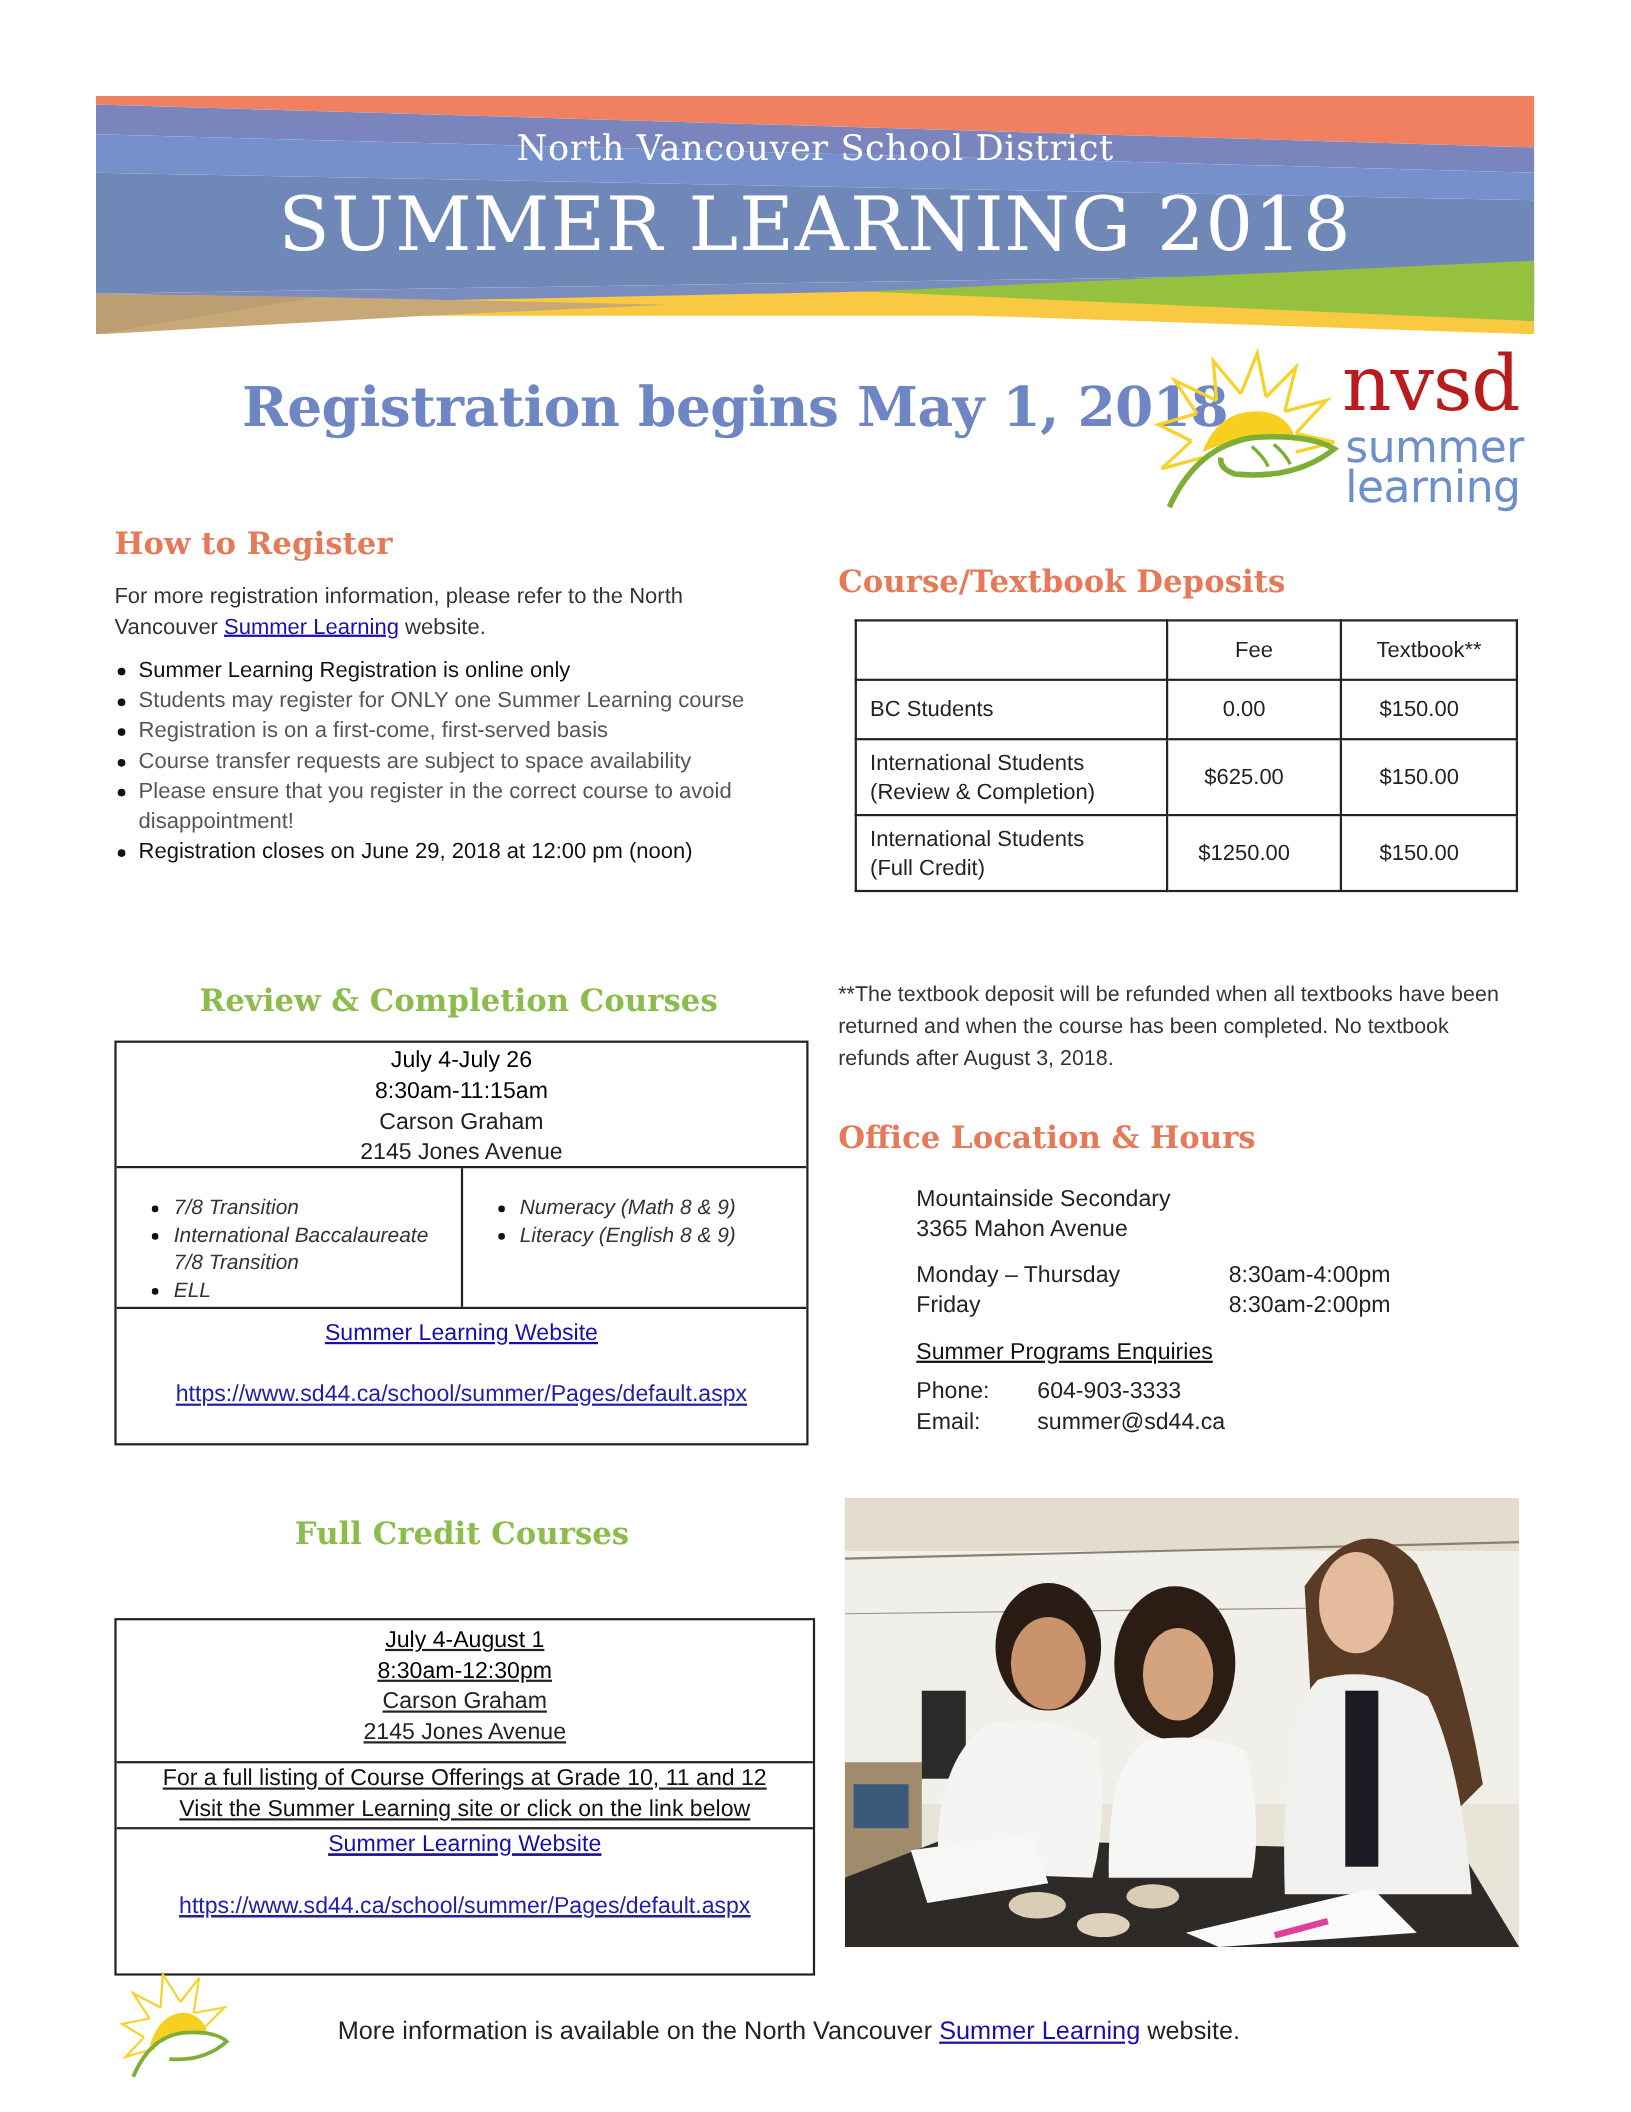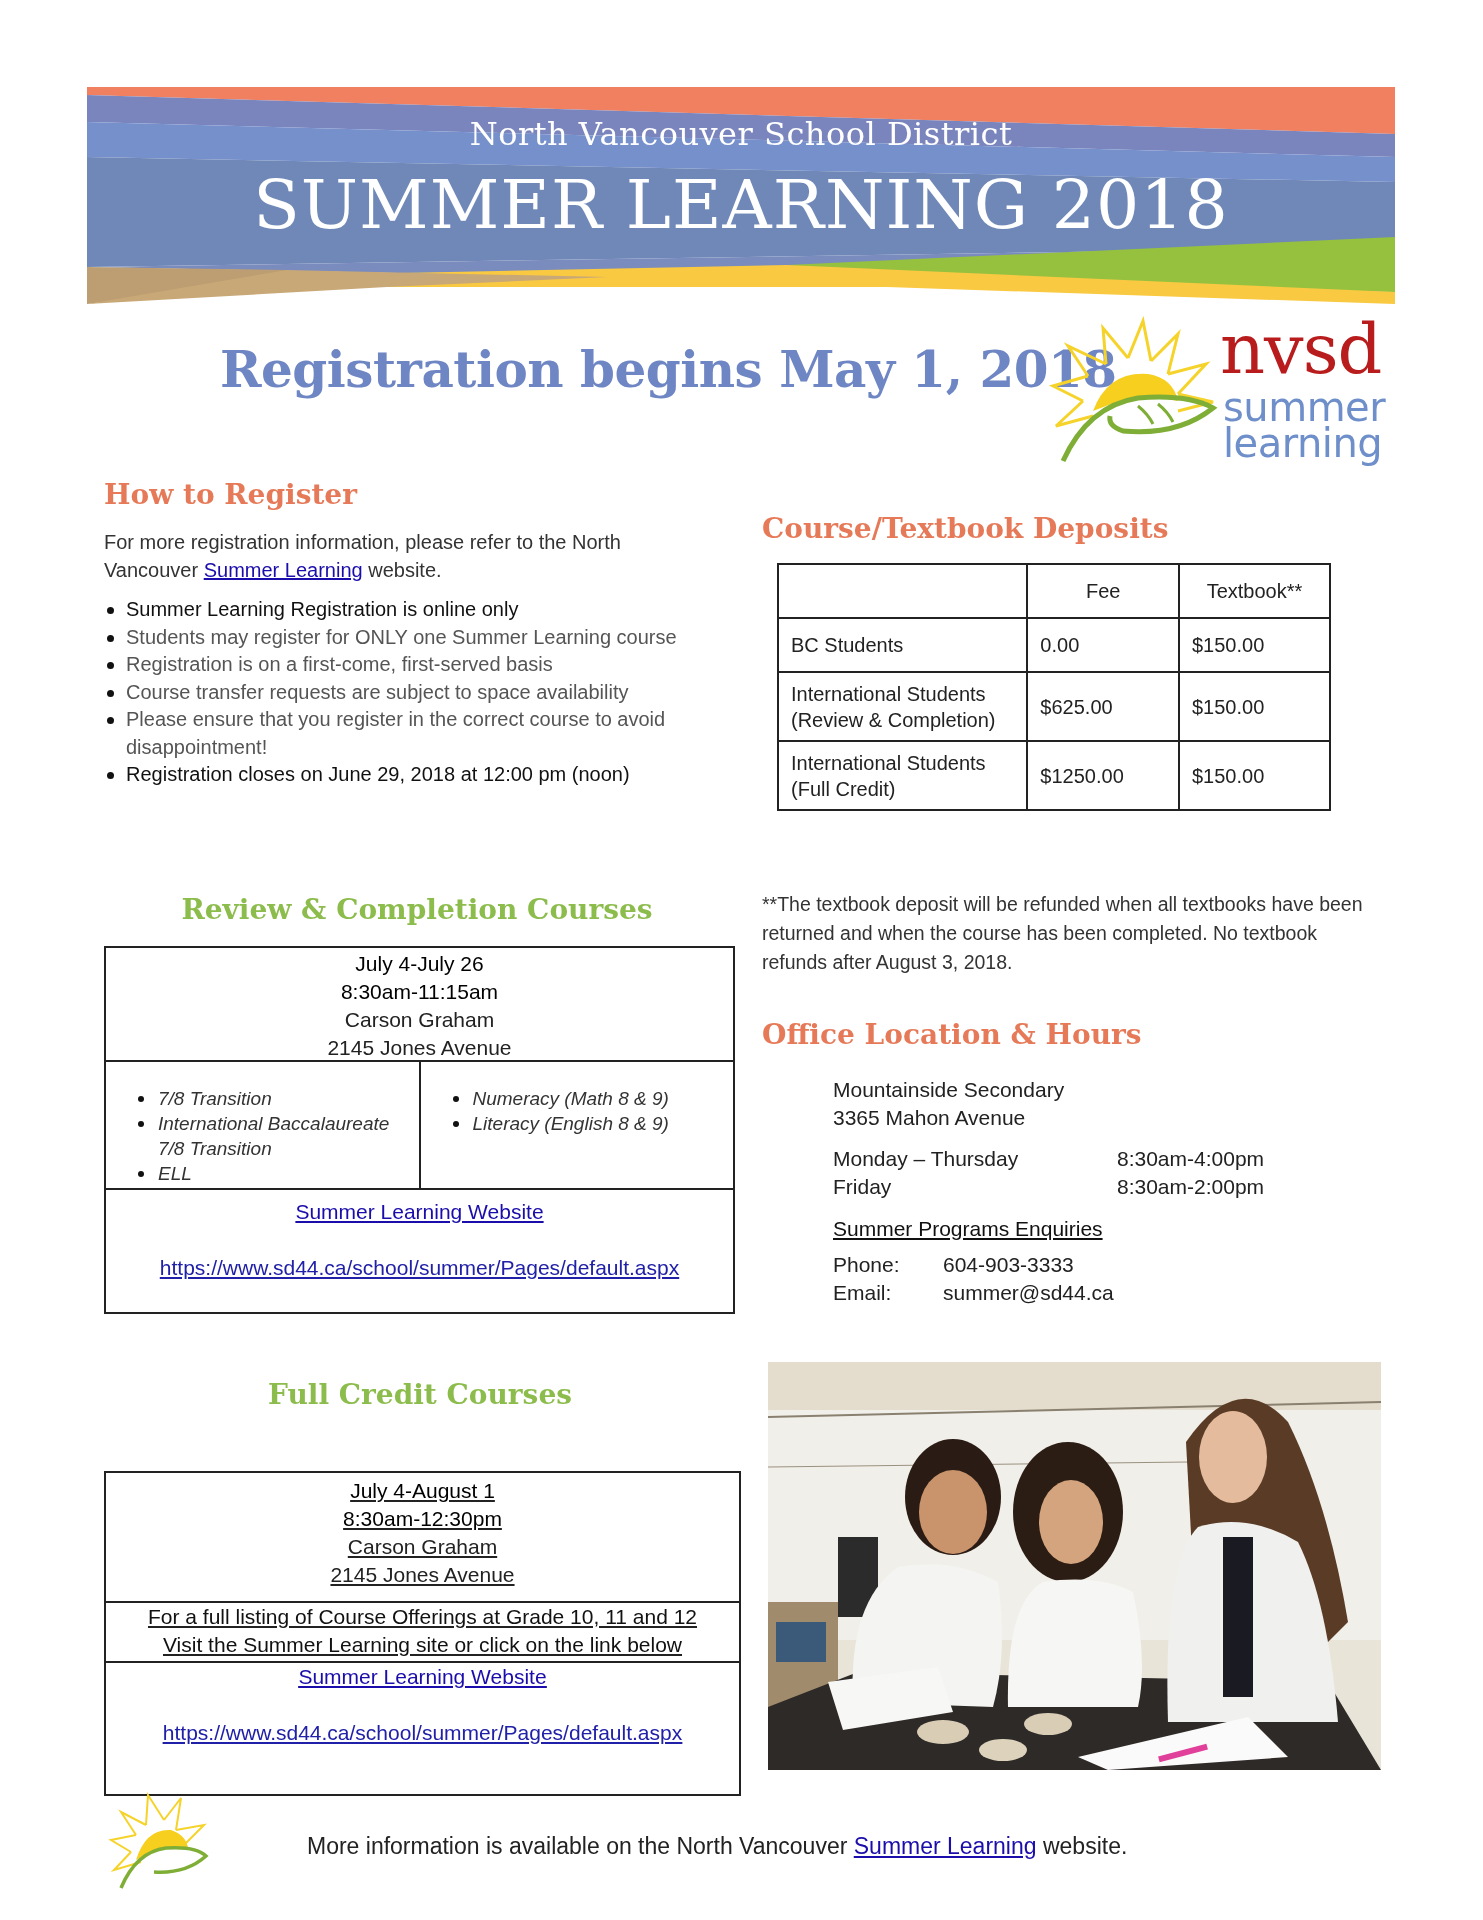--- a/index.html
+++ b/index.html
@@ -28,26 +28,26 @@
   a.lnk { color:#1a0dab; text-decoration:underline; }
   
   #how-heading { left:104px; top:478px; }
   #how-intro { left:104px; top:528px; width:590px; }
   #how-list { left:104px; top:596px; width:640px; list-style:none; margin:0; padding:0; }
   #how-list li { position:relative; padding-left:22px; font-size:20px; line-height:27.5px; color:#555; }
   #how-list li.strong { color:#111; }
   #how-list li::before { content:""; position:absolute; left:3px; top:11px; width:7px; height:7px; border-radius:50%; background:#111; }
   
   #dep-heading { left:762px; top:512px; }
-  #dep-table { left:777px; top:563px; width:554px; border-collapse:collapse; font-size:20px; color:#222; }
+  #dep-table { left:777px; top:563px; width:603px; border-collapse:collapse; font-size:20px; color:#222; }
   #dep-table td { border:2px solid #222; padding:0 12px; }
   #dep-table tr.hdr td { height:52px; text-align:center; }
   #dep-table tr.r1 td { height:52px; }
   #dep-table tr.r2 td, #dep-table tr.r3 td { height:67px; line-height:26px; }
-  #dep-table td.num { text-align:left; padding-right:30px; }
+  #dep-table td.num { text-align:center; padding-right:30px; }
   #dep-table td.note { line-height:26px; padding:5px 12px; }
   #footnote { left:762px; top:890px; width:620px; font-size:19.5px; line-height:29px; color:#333; }
   
   #office-heading { left:762px; top:1018px;text-align:center; }
   .office-line { font-size:21px; color:#222; white-space:nowrap; }
   
   .course-box { border:2px solid #222; box-sizing:border-box; }
   .course-head { text-align:center; font-size:21px; line-height:28px; color:#222; border-bottom:2px solid #222; }
   .course-head .b { color:#000; }
   #review-heading { left:103px; top:893px; width:628px; }

